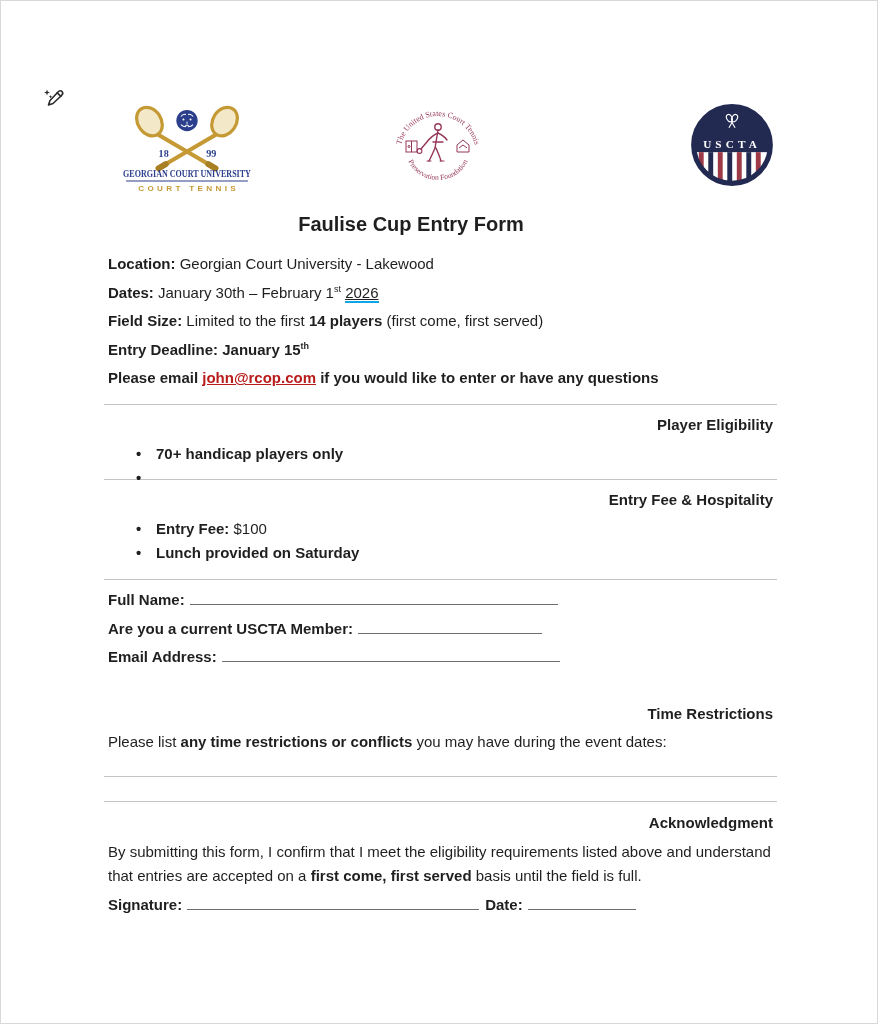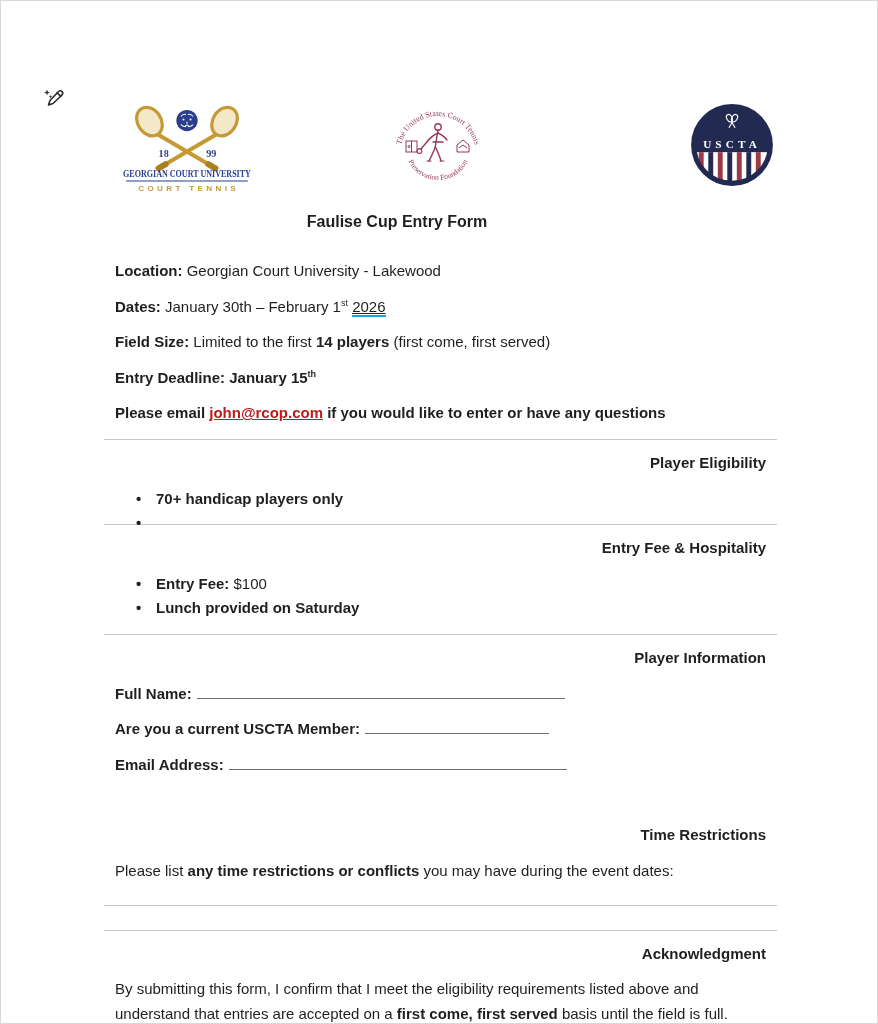--- a/index.html
+++ b/index.html
@@ -8,24 +8,24 @@
     position:relative; width:878px; height:1024px; background:#ffffff;
     border:1px solid #d8d8d8; overflow:hidden;
     font-family:"Liberation Sans", sans-serif; color:#1f1f1f;
   }
   
   .pen-icon { position:absolute; left:40px; top:86px; width:26px; height:26px; cursor:pointer; }
   
   .logo-gcu   { position:absolute; left:118px; top:104px; width:136px; height:88px; }
   .logo-pf    { position:absolute; left:392px; top:97px;  width:90px;  height:92px; }
   .logo-uscta { position:absolute; left:686px; top:98px;  width:90px;  height:92px; }
-  .doc-title  { position:absolute; left:2px; top:212px; width:788px; text-align:center;
-                font-size:16px; font-weight:bold; }
+  .doc-title  { position:absolute; left:16px; top:212px; width:788px; text-align:center;
+                font-size:20px; font-weight:bold; }
   .content { position:absolute; left:103px; top:247px; width:673px; font-size:15px; }
-  .content p { margin:11px; line-height:24.6px; }
+  .content p { margin:4px; line-height:24.6px; }
   b { font-weight:700; }
   sup { font-size:60%; vertical-align:super; line-height:0; }
   a.email-link { color:#b91c1c; font-weight:700; text-decoration:underline; }
   .year-flag { text-decoration:underline; border-bottom:2px solid #0ea5e9; padding-bottom:0px; }
   hr.divider { border:0; border-top:1px solid #c4c4c4; margin:13px 0 8px 0; }
   hr.write-line { border:0; border-top:1px solid #c4c4c4; }
   .wl-1 { margin:21px 0 0 0; }
   .wl-2 { margin:24px 0 9px 0; }
   .heading { font-weight:700;text-align:right; }
   .bullet-row { position:relative; padding-left:52px; line-height:24.6px; font-weight:700; }
@@ -174,21 +174,20 @@
     <div class="bullet-row"><span class="dot">•</span></div>
 
     <hr class="divider">
 
     <p class="heading">Entry Fee &amp; Hospitality</p>
     <div class="bullet-row"><span class="dot">•</span><b>Entry Fee:</b><span style="font-weight:400"> $100</span></div>
     <div class="bullet-row"><span class="dot">•</span><span>Lunch provided on Saturday</span></div>
 
     <hr class="divider">
 
-    <p class="heading">Player Information</p>
     <p><b>Full Name:</b><span class="blank blank-name"></span></p>
     <p><b>Are you a current USCTA Member:</b><span class="blank blank-member"></span></p>
     <p><b>Email Address:</b><span class="blank blank-email"></span></p>
 
     <div class="gap24"></div>
 
     <p class="heading">Time Restrictions</p>
     <p><span>Please list </span><b>any time restrictions or conflicts</b><span> you may have during the event dates:</span></p>
 
     <hr class="write-line wl-1">

